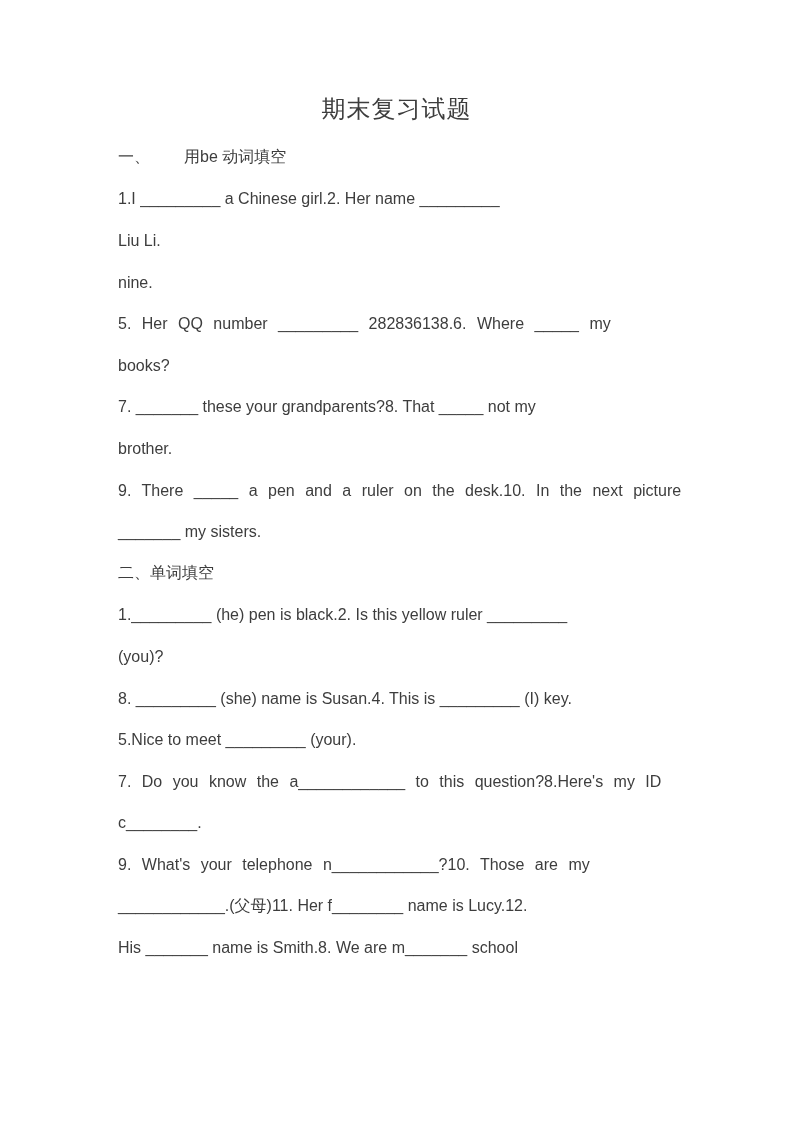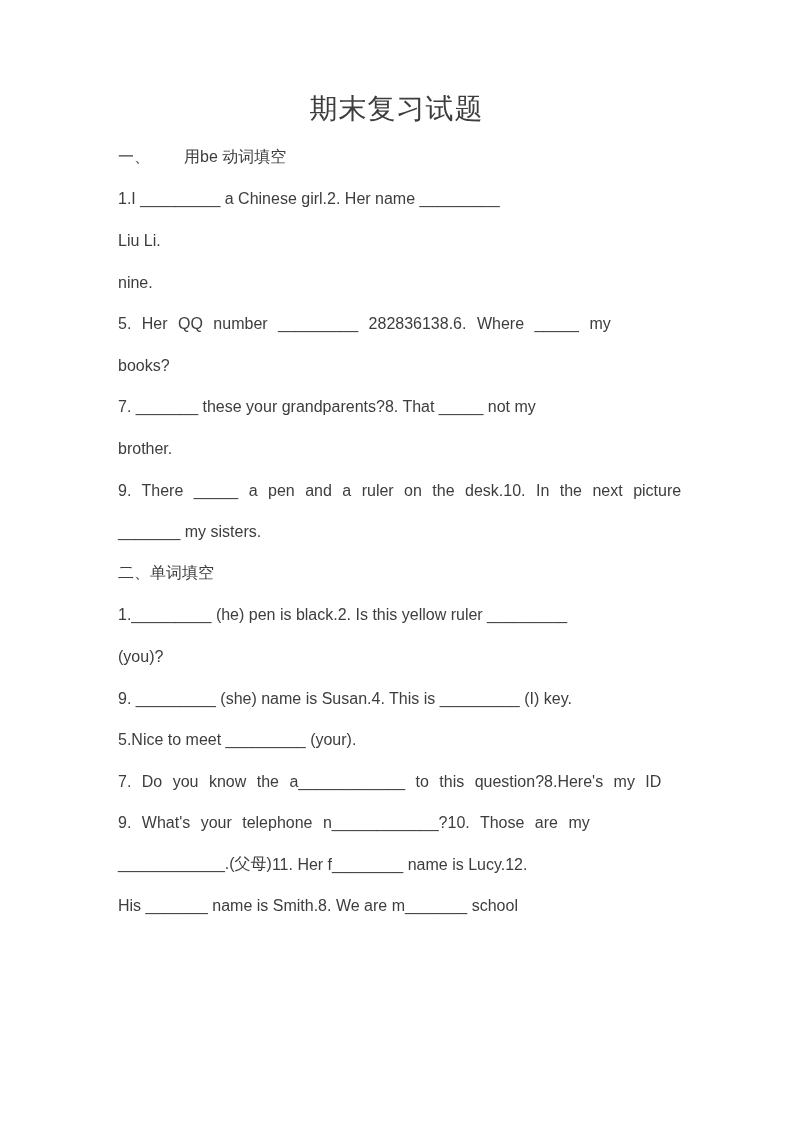--- a/index.html
+++ b/index.html
@@ -18,21 +18,21 @@
   }
   .content {
     position: absolute;
     left: 118px;
     top: 0;
     width: 557px;
   }
   .doc-title {
     margin-top: 92px;
     text-align: center;
-    font-size: 28px;
+    font-size: 24px;
     line-height: 34px;
     letter-spacing: 1px;
     white-space: pre;
   }
   .lines {
     margin-top: 11px;
   }
   .line {
     height: 41.6px;
     display: flex;
@@ -71,21 +71,22 @@
         <div class="line left"><span class="seg">nine.</span></div>
         <div class="line split stretch"><span class="seg">5. Her QQ number _________ 282836138.</span><span class="seg">6. Where _____ my</span></div>
         <div class="line left"><span class="seg">books?</span></div>
         <div class="line split"><span class="seg">7. _______ these your grandparents?</span><span class="seg">8. That _____ not my</span></div>
         <div class="line left"><span class="seg">brother.</span></div>
         <div class="line split stretch"><span class="seg">9. There _____ a pen and a ruler on the desk.</span><span class="seg">10. In the next picture</span></div>
         <div class="line left"><span class="seg">_______ my sisters.</span></div>
         <div class="line left"><span class="seg">二、单词填空</span></div>
         <div class="line split"><span class="seg">1._________ (he) pen is black.</span><span class="seg">2. Is this yellow ruler _________</span></div>
         <div class="line left"><span class="seg">(you)?</span></div>
-        <div class="line split"><span class="seg">9. _________ (she) name is Susan.</span><span class="seg">4. This is _________ (I) key.</span></div>
+        <div class="line split"><span class="seg">8. _________ (she) name is Susan.</span><span class="seg">4. This is _________ (I) key.</span></div>
         <div class="line split"><span class="seg">5.Nice to meet _________ (your).</span></div>
         <div class="line split stretch"><span class="seg">7. Do you know the a____________ to this question?</span><span class="seg">8.Here's my ID</span></div>
+        <div class="line left"><span class="seg">c________.</span></div>
         <div class="line split stretch"><span class="seg">9. What's your telephone n____________?</span><span class="seg">10. Those are my</span></div>
         <div class="line split"><span class="seg">____________.(父母)</span><span class="seg">11. Her f________ name is Lucy.</span><span class="seg">12.</span></div>
         <div class="line split"><span class="seg">His _______ name is Smith.</span><span class="seg">8. We are m_______ school</span></div>
       </div>
   </div>
 </div>
 
 </body></html>

